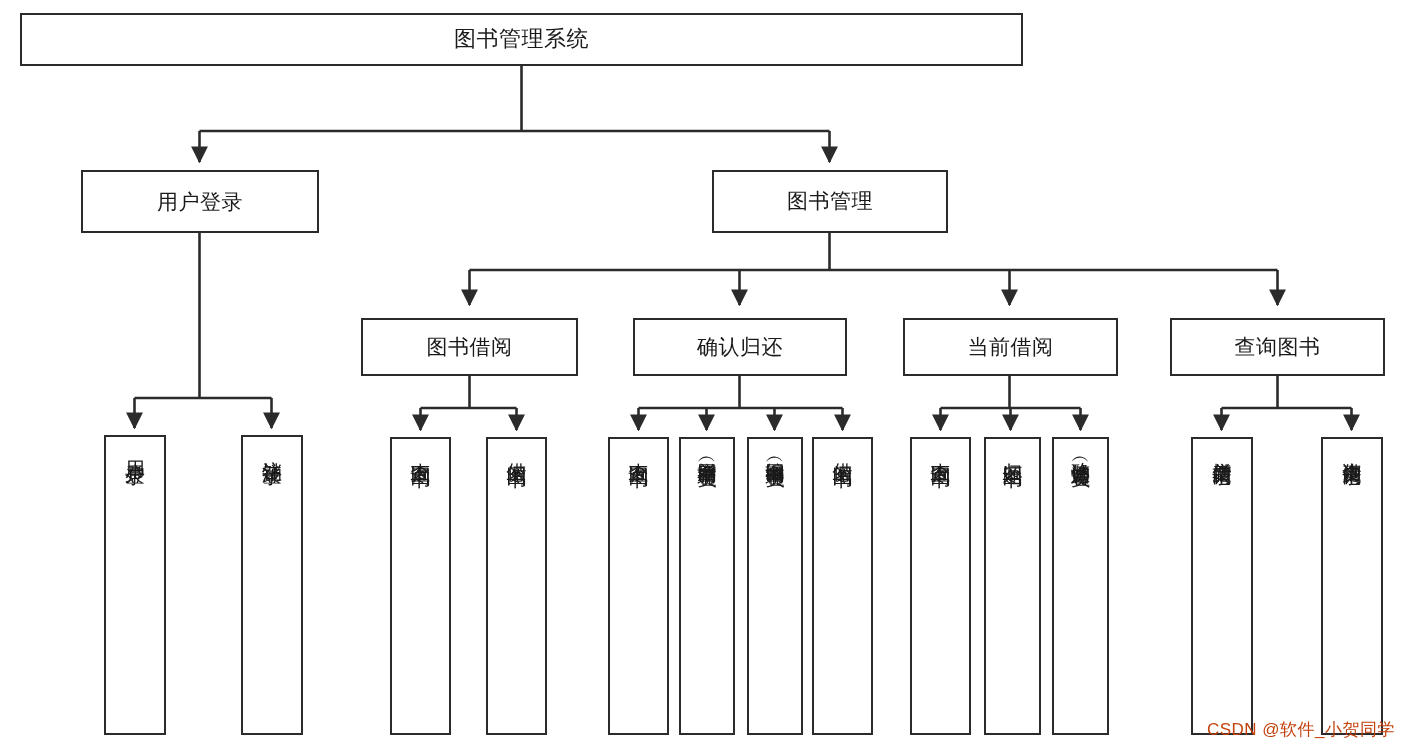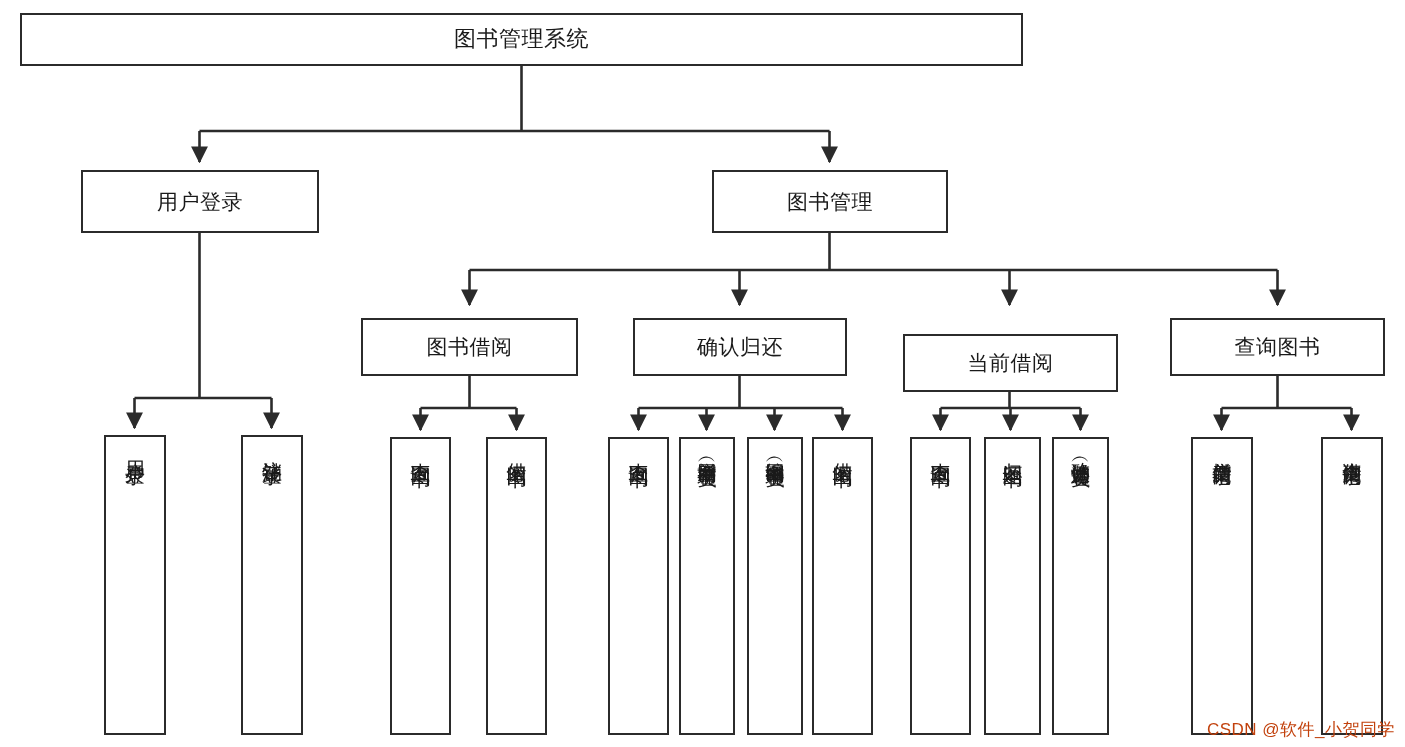--- a/index.html
+++ b/index.html
@@ -132,31 +132,31 @@
     </g>
   </svg>
 
   <div class="node root horiz" style="left:20px; top:13px; width:1003px; height:53px;">
     <span class="lbl">图书管理系统</span>
   </div>
 
   <div class="node horiz" style="left:81px; top:170px; width:238px; height:63px;">
     <span class="lbl">用户登录</span>
   </div>
-  <div class="node horiz" style="left:712px; top:170px; width:236px; height:63px;">
+  <div class="node horiz" style="left:712px; top:170px; width:236px; height:63px;font-family:Liberation Serif, serif;">
     <span class="lbl">图书管理</span>
   </div>
 
   <div class="node horiz" style="left:361px; top:318px; width:217px; height:58px;">
     <span class="lbl">图书借阅</span>
   </div>
   <div class="node horiz" style="left:633px; top:318px; width:214px; height:58px;">
     <span class="lbl">确认归还</span>
   </div>
-  <div class="node horiz" style="left:903px; top:334px; width:215px; height:58px;">
+  <div class="node horiz" style="left:903px; top:318px; width:215px; height:58px;">
     <span class="lbl">当前借阅</span>
   </div>
   <div class="node horiz" style="left:1170px; top:318px; width:215px; height:58px;">
     <span class="lbl">查询图书</span>
   </div>
 
   <div class="node vert" style="left:104px; top:435px; width:62px; height:300px;">
     <span class="lbl">用户登录</span>
   </div>
   <div class="node vert" style="left:241px; top:435px; width:62px; height:300px;">

